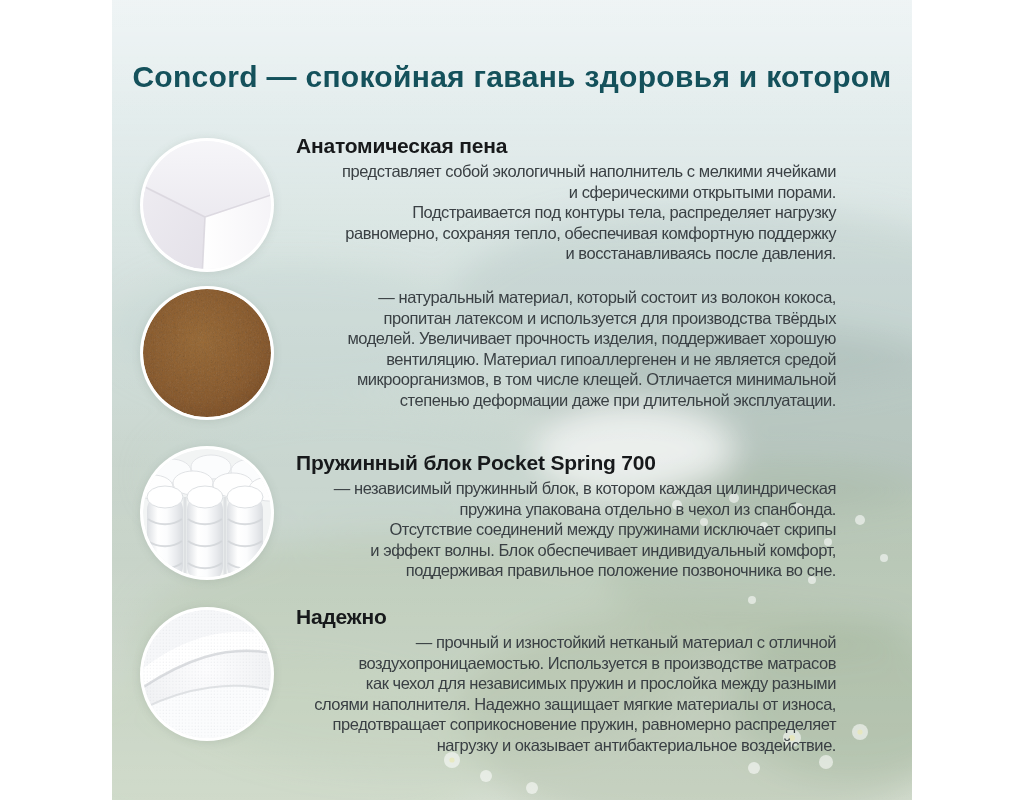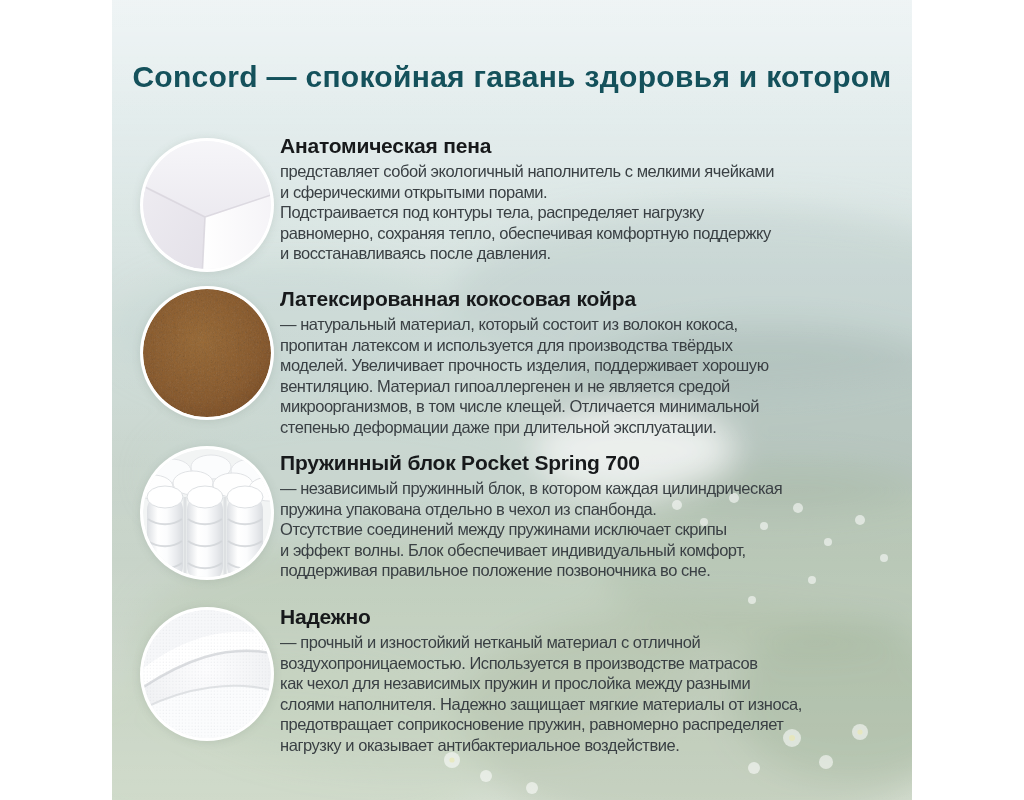--- a/index.html
+++ b/index.html
@@ -14,23 +14,23 @@
                    rgba(255,255,255,0.16) 34%,rgba(255,255,255,0.13) 60%,rgba(255,255,255,0.22) 100%);}
   .title{position:absolute;top:60px;left:0;right:0;margin:0;text-align:center;
         font-size:30px;line-height:34px;font-weight:700;letter-spacing:0.3px;color:#14515b;}
   .row{position:absolute;left:0;display:flex;align-items:flex-start;}
   .row1{top:134px}.row2{top:287px}.row3{top:451px}.row4{top:605px}
   .circle{width:134px;height:134px;margin-left:28px;border-radius:50%;flex:0 0 auto;
         border:3px solid rgba(255,255,255,0.88);box-sizing:border-box;overflow:hidden;background:#fff;
         box-shadow:0 1px 10px rgba(70,90,80,0.14);}
   .circle svg{display:block;}
   .row1 .circle{margin-top:4px}.row2 .circle{margin-top:-1px}.row3 .circle{margin-top:-5px}.row4 .circle{margin-top:2px}
-  .txt{margin-left:6px;width:540px;}
+  .txt{margin-left:22px;width:540px;}
   .h{margin:0 0 3px 0;font-size:21px;line-height:24px;font-weight:700;letter-spacing:-0.2px;color:#17191b;}
-  .b{margin:0;font-size:16.5px;line-height:20.6px;letter-spacing:-0.45px;color:#3a4044;white-space:pre;}
+  .b{margin:0;font-size:16.5px;line-height:20.6px;letter-spacing:-0.45px;color:#3a4044;white-space:pre;text-align:right;}
 </style>
 </head>
 <body>
 
 <div class="page">
   <div class="canvas">
 
     <svg class="bg" viewBox="0 0 800 800" width="800" height="800" aria-hidden="true">
       <defs>
         <filter id="bgBlur" x="-30%" y="-30%" width="160%" height="160%">
@@ -138,21 +138,20 @@
             </filter>
           </defs>
           <g clip-path="url(#clipCoir)">
             <rect width="128" height="128" fill="url(#gCoir)"></rect>
             <rect width="128" height="128" filter="url(#fCoir)" opacity="0.38" style="mix-blend-mode:multiply"></rect>
             <rect width="128" height="128" filter="url(#fCoir)" opacity="0.16" style="mix-blend-mode:screen"></rect>
           </g>
         </svg>
       </div>
       <div class="txt">
-        <h2 class="h">Латексированная кокосовая койра</h2>
         <p class="b">— натуральный материал, который состоит из волокон кокоса,
 пропитан латексом и используется для производства твёрдых
 моделей. Увеличивает прочность изделия, поддерживает хорошую
 вентиляцию. Материал гипоаллергенен и не является средой
 микроорганизмов, в том числе клещей. Отличается минимальной
 степенью деформации даже при длительной эксплуатации.</p>
       </div>
     </section>
 
     <section class="row row3">

